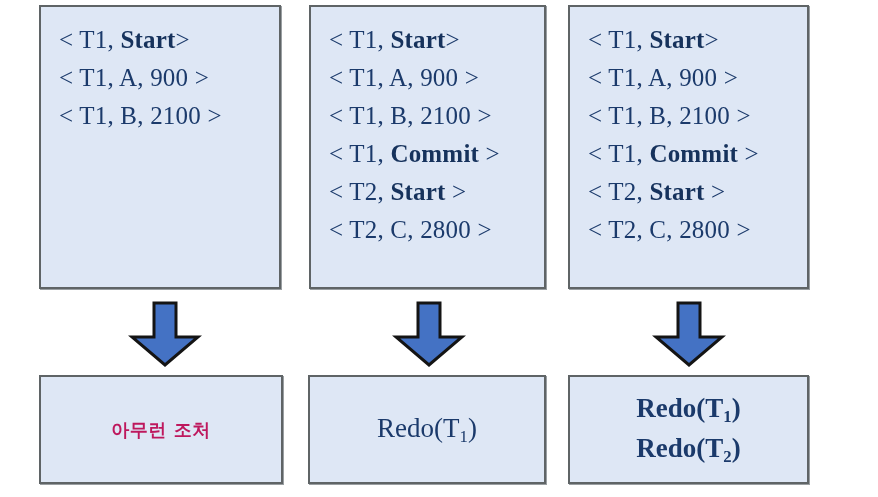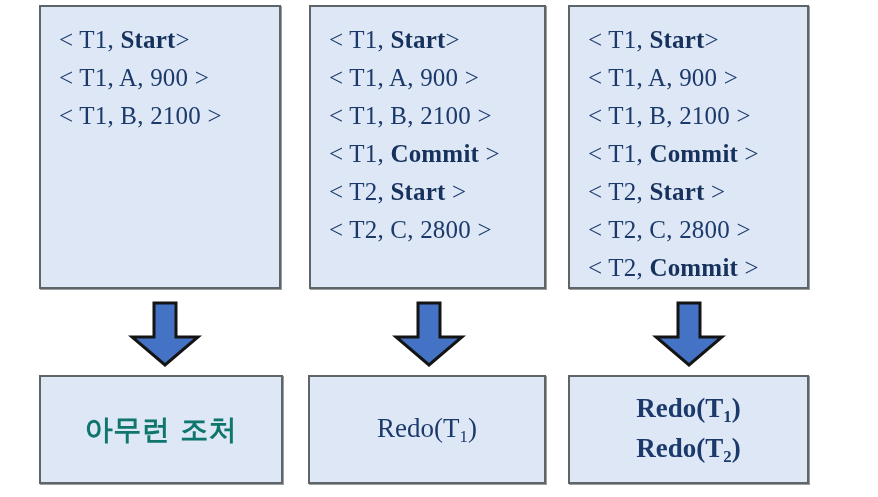--- a/index.html
+++ b/index.html
@@ -69,23 +69,23 @@
   }
   .result-line sub {
     font-size: 0.62em;
     vertical-align: baseline;
     position: relative;
     top: 0.32em;
   }
   .result-box.korean .result-line {
     font-family: "DejaVu Sans", "Liberation Sans", sans-serif;
     font-weight: bold;
-    font-size: 28px;
+    font-size: 18px;
     line-height: 33px;
-    color: #0f766e;
+    color: #be185d;
     letter-spacing: 0.5px;
   }
   .result-box.bold-serif .result-line {
     font-weight: bold;
   }
 </style>
 </head>
 <body>
 
 <div id="canvas">
@@ -134,21 +134,20 @@
   </div>
 
   <div class="log-box" id="log-box-2" style="left: 568px; top: 5px; width: 241px; height: 284px;">
     <div class="log-lines" id="log-lines-2">
         <div class="log-line">&lt; T1, <b>Start</b>&gt;</div>
         <div class="log-line">&lt; T1, A, 900 &gt;</div>
         <div class="log-line">&lt; T1, B, 2100 &gt;</div>
         <div class="log-line">&lt; T1, <b>Commit</b> &gt;</div>
         <div class="log-line">&lt; T2, <b>Start</b> &gt;</div>
         <div class="log-line">&lt; T2, C, 2800 &gt;</div>
-        <div class="log-line">&lt; T2, <b>Commit</b> &gt;</div>
       </div>
   </div>
 
   <div class="arrow" id="arrow-2" style="left: 652px; top: 301px; width: 74px; height: 67px;">
     <svg width="74" height="67" viewBox="0 0 74 67" xmlns="http://www.w3.org/2000/svg">
       <polygon points="26,2 48,2 48,36 70,36 37,64 4,36 26,36" fill="#4472c4" stroke="#141414" stroke-width="3" stroke-linejoin="miter"></polygon>
     </svg>
   </div>
 
   <div class="result-box bold-serif" id="result-box-2" style="left: 568px; top: 375px; width: 241px; height: 109px;">

